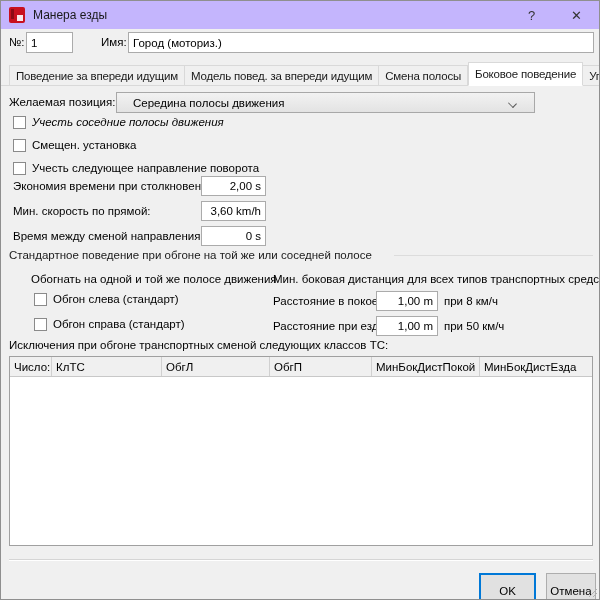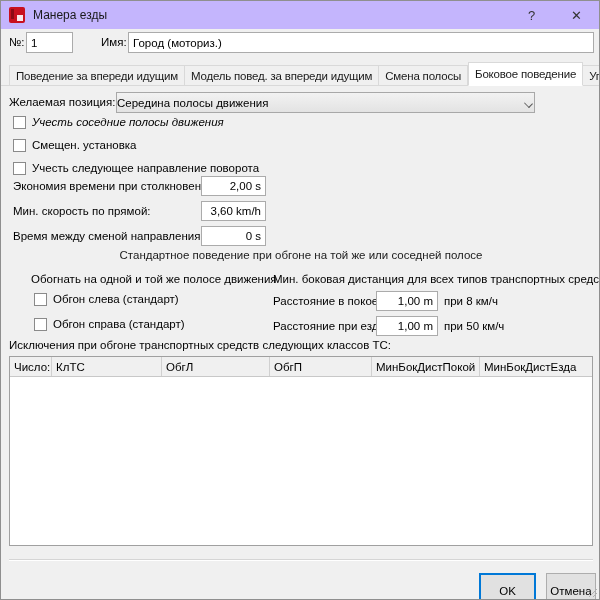--- a/index.html
+++ b/index.html
@@ -38,32 +38,32 @@
   }
   .tab:first-child { border-left:1px solid #d9d9d9; }
   .tab.active {
     height:24px; background:#ffffff; border:1px solid #d9d9d9; border-bottom:1px solid #ffffff;
     position:relative; z-index:2;
   }
   
   .combo {
     position:absolute; left:115px; top:91px; width:419px; height:21px;
     background:linear-gradient(#f2f2f2,#e3e3e3); border:1px solid #a8a8a8;
-    display:flex; align-items:center; padding:0 0; cursor:default;
+    display:flex; align-items:center; padding:0 16px; cursor:default;
   }
   .combo .value { flex:1; white-space:nowrap; overflow:hidden; }
   .combo .chev { width:10px; height:10px; position:relative; }
   .combo .chev:before {
     content:""; position:absolute; left:1px; top:2px; width:6px; height:6px;
     border-right:1px solid #555; border-bottom:1px solid #555; transform:rotate(45deg) scale(1,.8);
   }
   
   .cb { position:absolute; width:13px; height:13px; background:#ffffff; border:1px solid #8a8a8a; cursor:default; }
   
-  .group-title { position:absolute; left:8px; top:248px; width:584px; display:flex; align-items:center; gap:22px;flex-direction:column; }
+  .group-title { position:absolute; left:8px; top:248px; width:584px; display:flex; align-items:center; gap:22px; }
   .group-title .txt { white-space:nowrap; color:#1a1a1a; }
   .group-title .rule { flex:1; height:1px; background:#dcdcdc; margin-top:1px; }
   
   .exc-table { position:absolute; left:8px; top:355px; width:584px; height:190px; border:1px solid #a0a0a0; background:#ffffff; }
   .exc-head { display:flex; height:20px; background:#f0f0f0; border-bottom:1px solid #c8c8c8; }
   .exc-head .hc {
     display:flex; align-items:center; padding:0 4px; border-right:1px solid #d0d0d0;
     white-space:nowrap; overflow:hidden; font-size:11.5px; cursor:default;
   }
   .hc.c0 { width:42px; } .hc.c1 { width:110px; } .hc.c2 { width:108px; }
@@ -142,21 +142,21 @@
   <div class="lbl" style="left:52px; top:317px;">Обгон справа (стандарт)</div>
 
   <div class="lbl" style="left:272px; top:272px;">Мин. боковая дистанция для всех типов транспортных средств</div>
   <div class="lbl" style="left:272px; top:294px;">Расстояние в покое:</div>
   <input class="box" style="left: 375px; top: 290px; width: 62px; height: 20px; text-align: right;" value="1,00 m">
   <div class="lbl" style="left:443px; top:294px;">при 8 км/ч</div>
   <div class="lbl" style="left:272px; top:319px;">Расстояние при езде:</div>
   <input class="box" style="left: 375px; top: 315px; width: 62px; height: 20px; text-align: right;" value="1,00 m">
   <div class="lbl" style="left:443px; top:319px;">при 50 км/ч</div>
 
-  <div class="lbl" style="left:8px; top:338px;">Исключения при обгоне транспортных средств следующих классов ТС:</div>
+  <div class="lbl" style="left:8px; top:338px;">Исключения при обгоне транспортных сменой следующих классов ТС:</div>
   <div class="exc-table">
     <div class="exc-head">
       <div class="hc c0">Число: 0</div>
       <div class="hc c1">КлТС</div>
       <div class="hc c2">ОбгЛ</div>
       <div class="hc c3">ОбгП</div>
       <div class="hc c4">МинБокДистПокой</div>
       <div class="hc c5">МинБокДистЕзда</div>
     </div>
     <div class="exc-body"></div>

